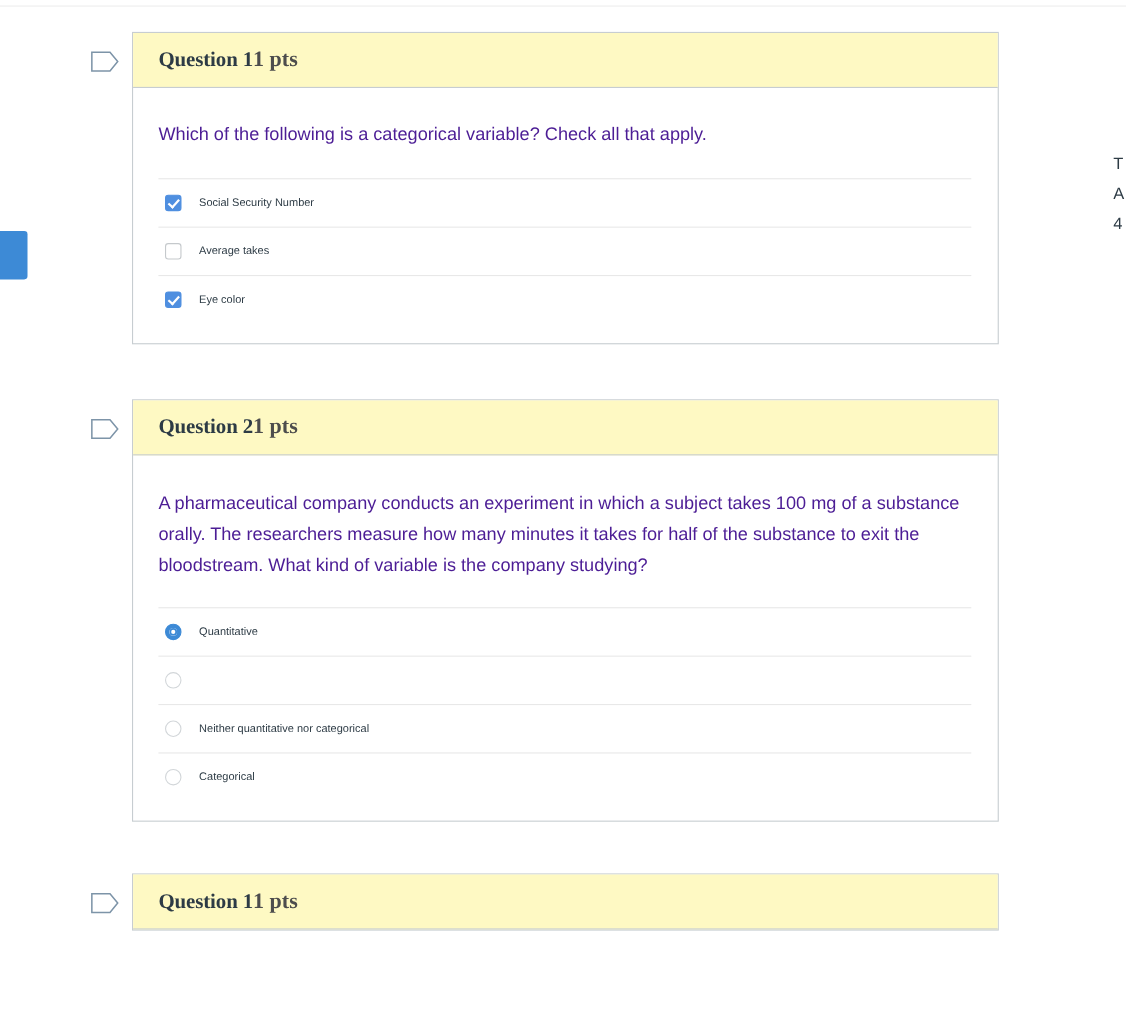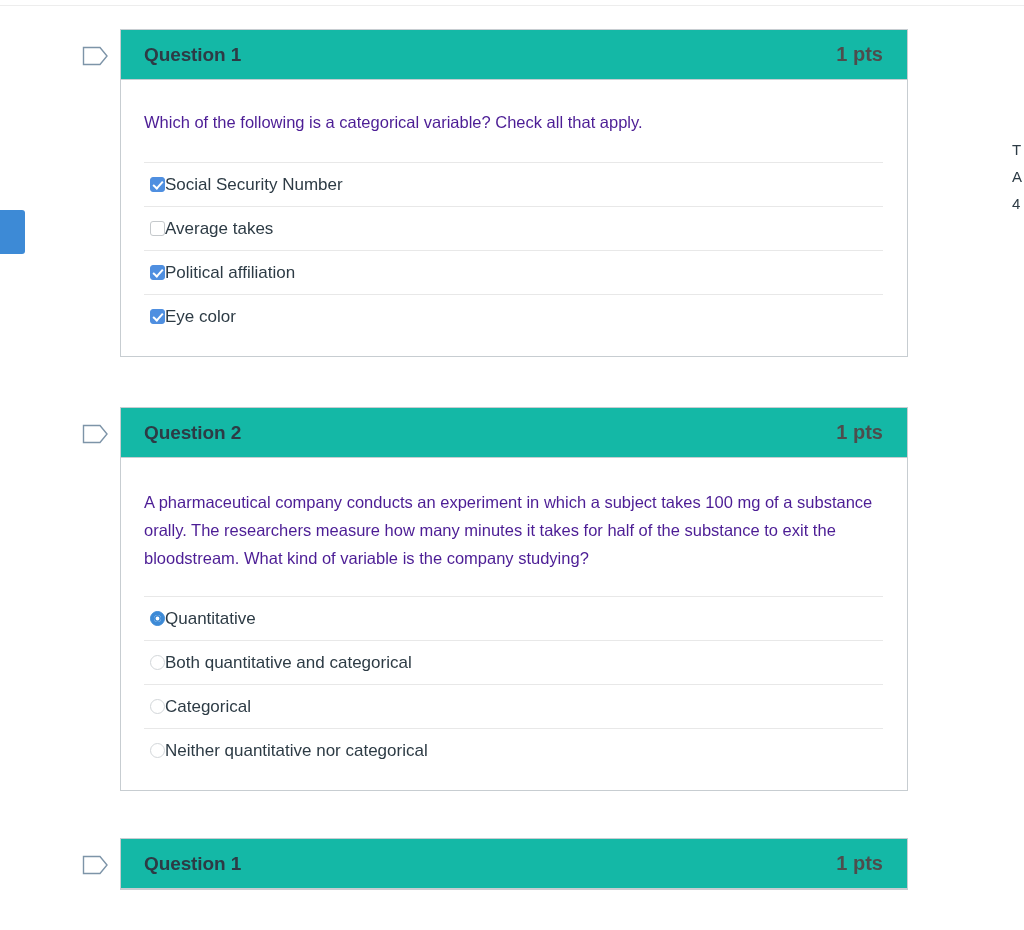--- a/index.html
+++ b/index.html
@@ -79,27 +79,28 @@
   }
 
   .question-card {
     margin-left: 38px;
     width: 788px;
     border: 1px solid #c7cdd1;
     background: #ffffff;
   }
 
   .question-header {
-    background: #14b8a6;
+    background: #fef9c3;
     border-bottom: 1px solid #c7cdd1;
     height: 50px;
     display: flex;
     align-items: center;
-    justify-content: space-between;
+    justify-content: flex-start;
     padding: 0 24px 0 23px;
+    font-family: Liberation Serif, serif;
   }
 
   .question-title {
     font-size: 19px;
     font-weight: bold;
     color: #2d3b45;
     letter-spacing: -0.1px;
   }
 
   .question-points {
@@ -126,22 +127,23 @@
 
   .answer-row {
     display: flex;
     align-items: center;
     height: 44px;
     border-top: 1px solid #e8e8e8;
     padding-left: 6px;
   }
 
   .answer-label {
-    font-size: 17px;
+    font-size: 10px;
     color: #2d3b45;
+    margin-left: 16px;
     line-height: 20px;
   }
 
   
   .cbox {
     width: 15px;
     height: 15px;
     border-radius: 3px;
     flex: 0 0 auto;
     position: relative;
@@ -232,24 +234,20 @@
               <span class="cbox on"></span>
               <span class="answer-label">Social Security Number</span>
             </div>
 
             <div class="answer-row">
               <span class="cbox off"></span>
               <span class="answer-label">Average takes</span>
             </div>
 
 
-            <div class="answer-row">
-              <span class="cbox on"></span>
-              <span class="answer-label">Political affiliation</span>
-            </div>
 
             <div class="answer-row">
               <span class="cbox on"></span>
               <span class="answer-label">Eye color</span>
             </div>
 
           </div>
         </div>
       </div>
     </div>
@@ -269,31 +267,30 @@
           <p class="question-text" style="padding-bottom:24px;">A pharmaceutical company conducts an experiment in which a subject takes 100 mg of a substance orally. The researchers measure how many minutes it takes for half of the substance to exit the bloodstream. What kind of variable is the company studying?</p>
           <div class="answers">
 
             <div class="answer-row">
               <span class="radio on"></span>
               <span class="answer-label">Quantitative</span>
             </div>
 
             <div class="answer-row">
               <span class="radio off"></span>
-              <span class="answer-label">Both quantitative and categorical</span>
+            </div>
+
+            <div class="answer-row">
+              <span class="radio off"></span>
+              <span class="answer-label">Neither quantitative nor categorical</span>
             </div>
 
             <div class="answer-row">
               <span class="radio off"></span>
               <span class="answer-label">Categorical</span>
-            </div>
-
-            <div class="answer-row">
-              <span class="radio off"></span>
-              <span class="answer-label">Neither quantitative nor categorical</span>
             </div>
 
           </div>
         </div>
       </div>
     </div>
 
     <div class="gap-3"></div>
 
     <div class="question-block">

